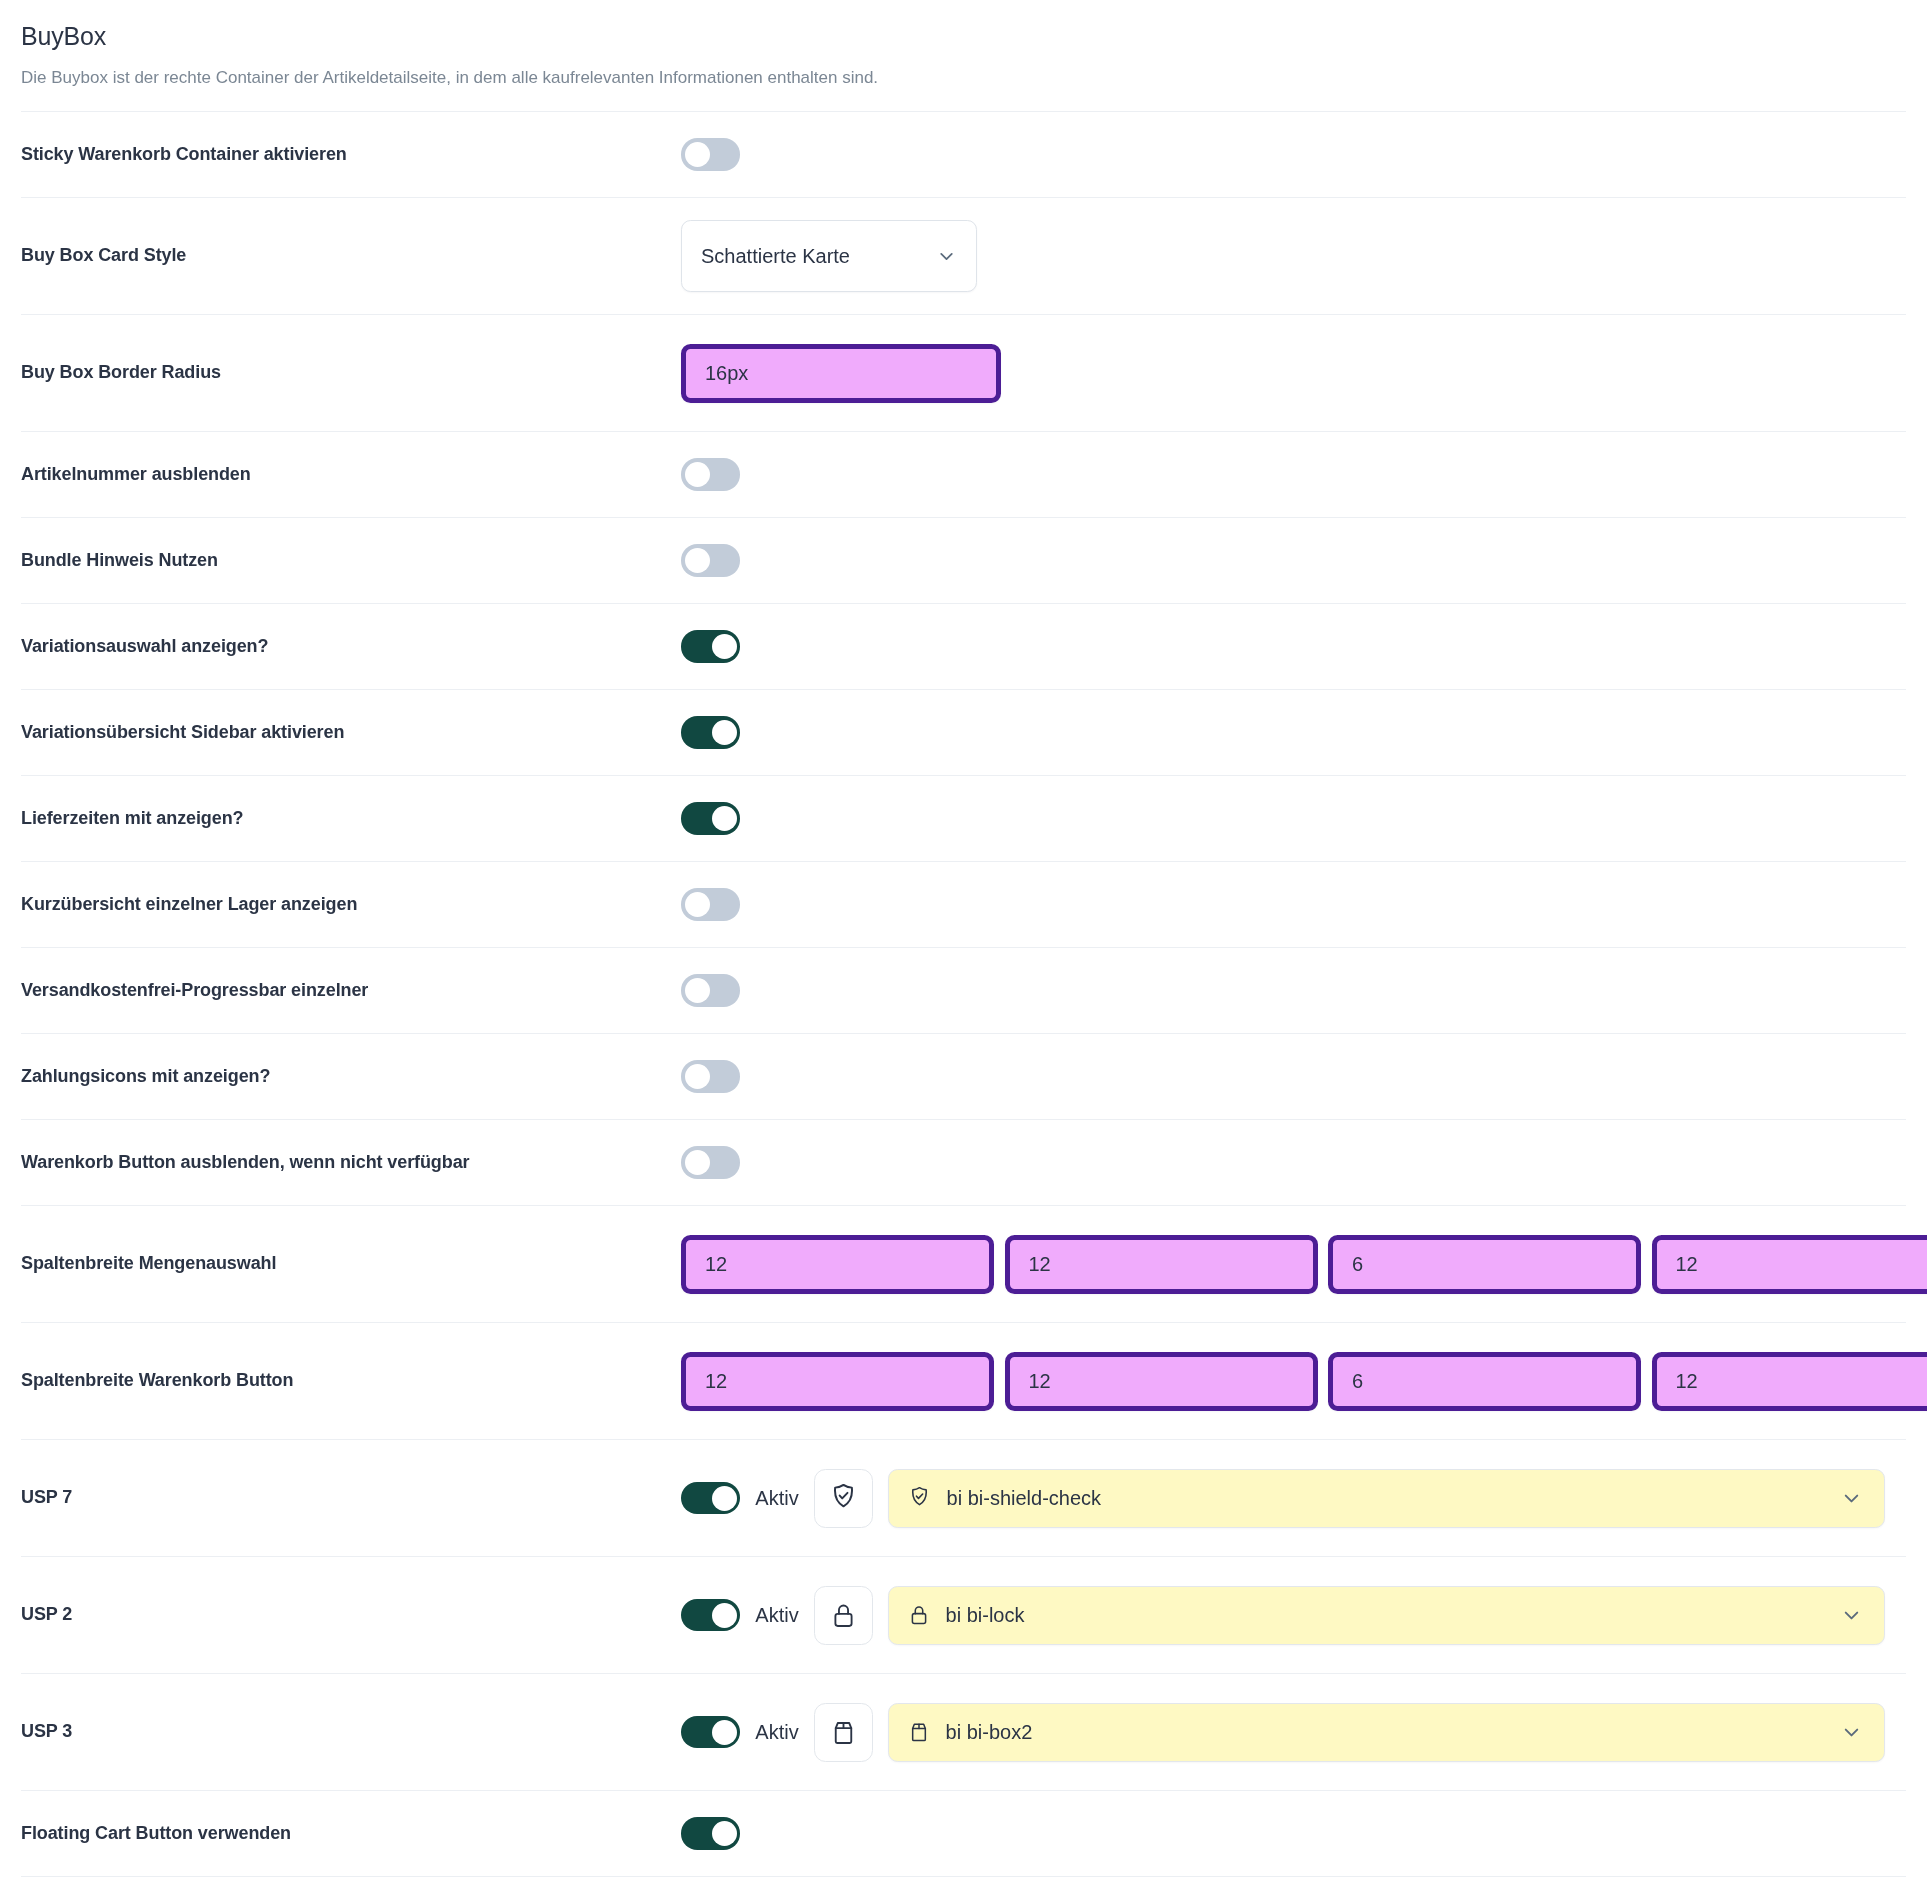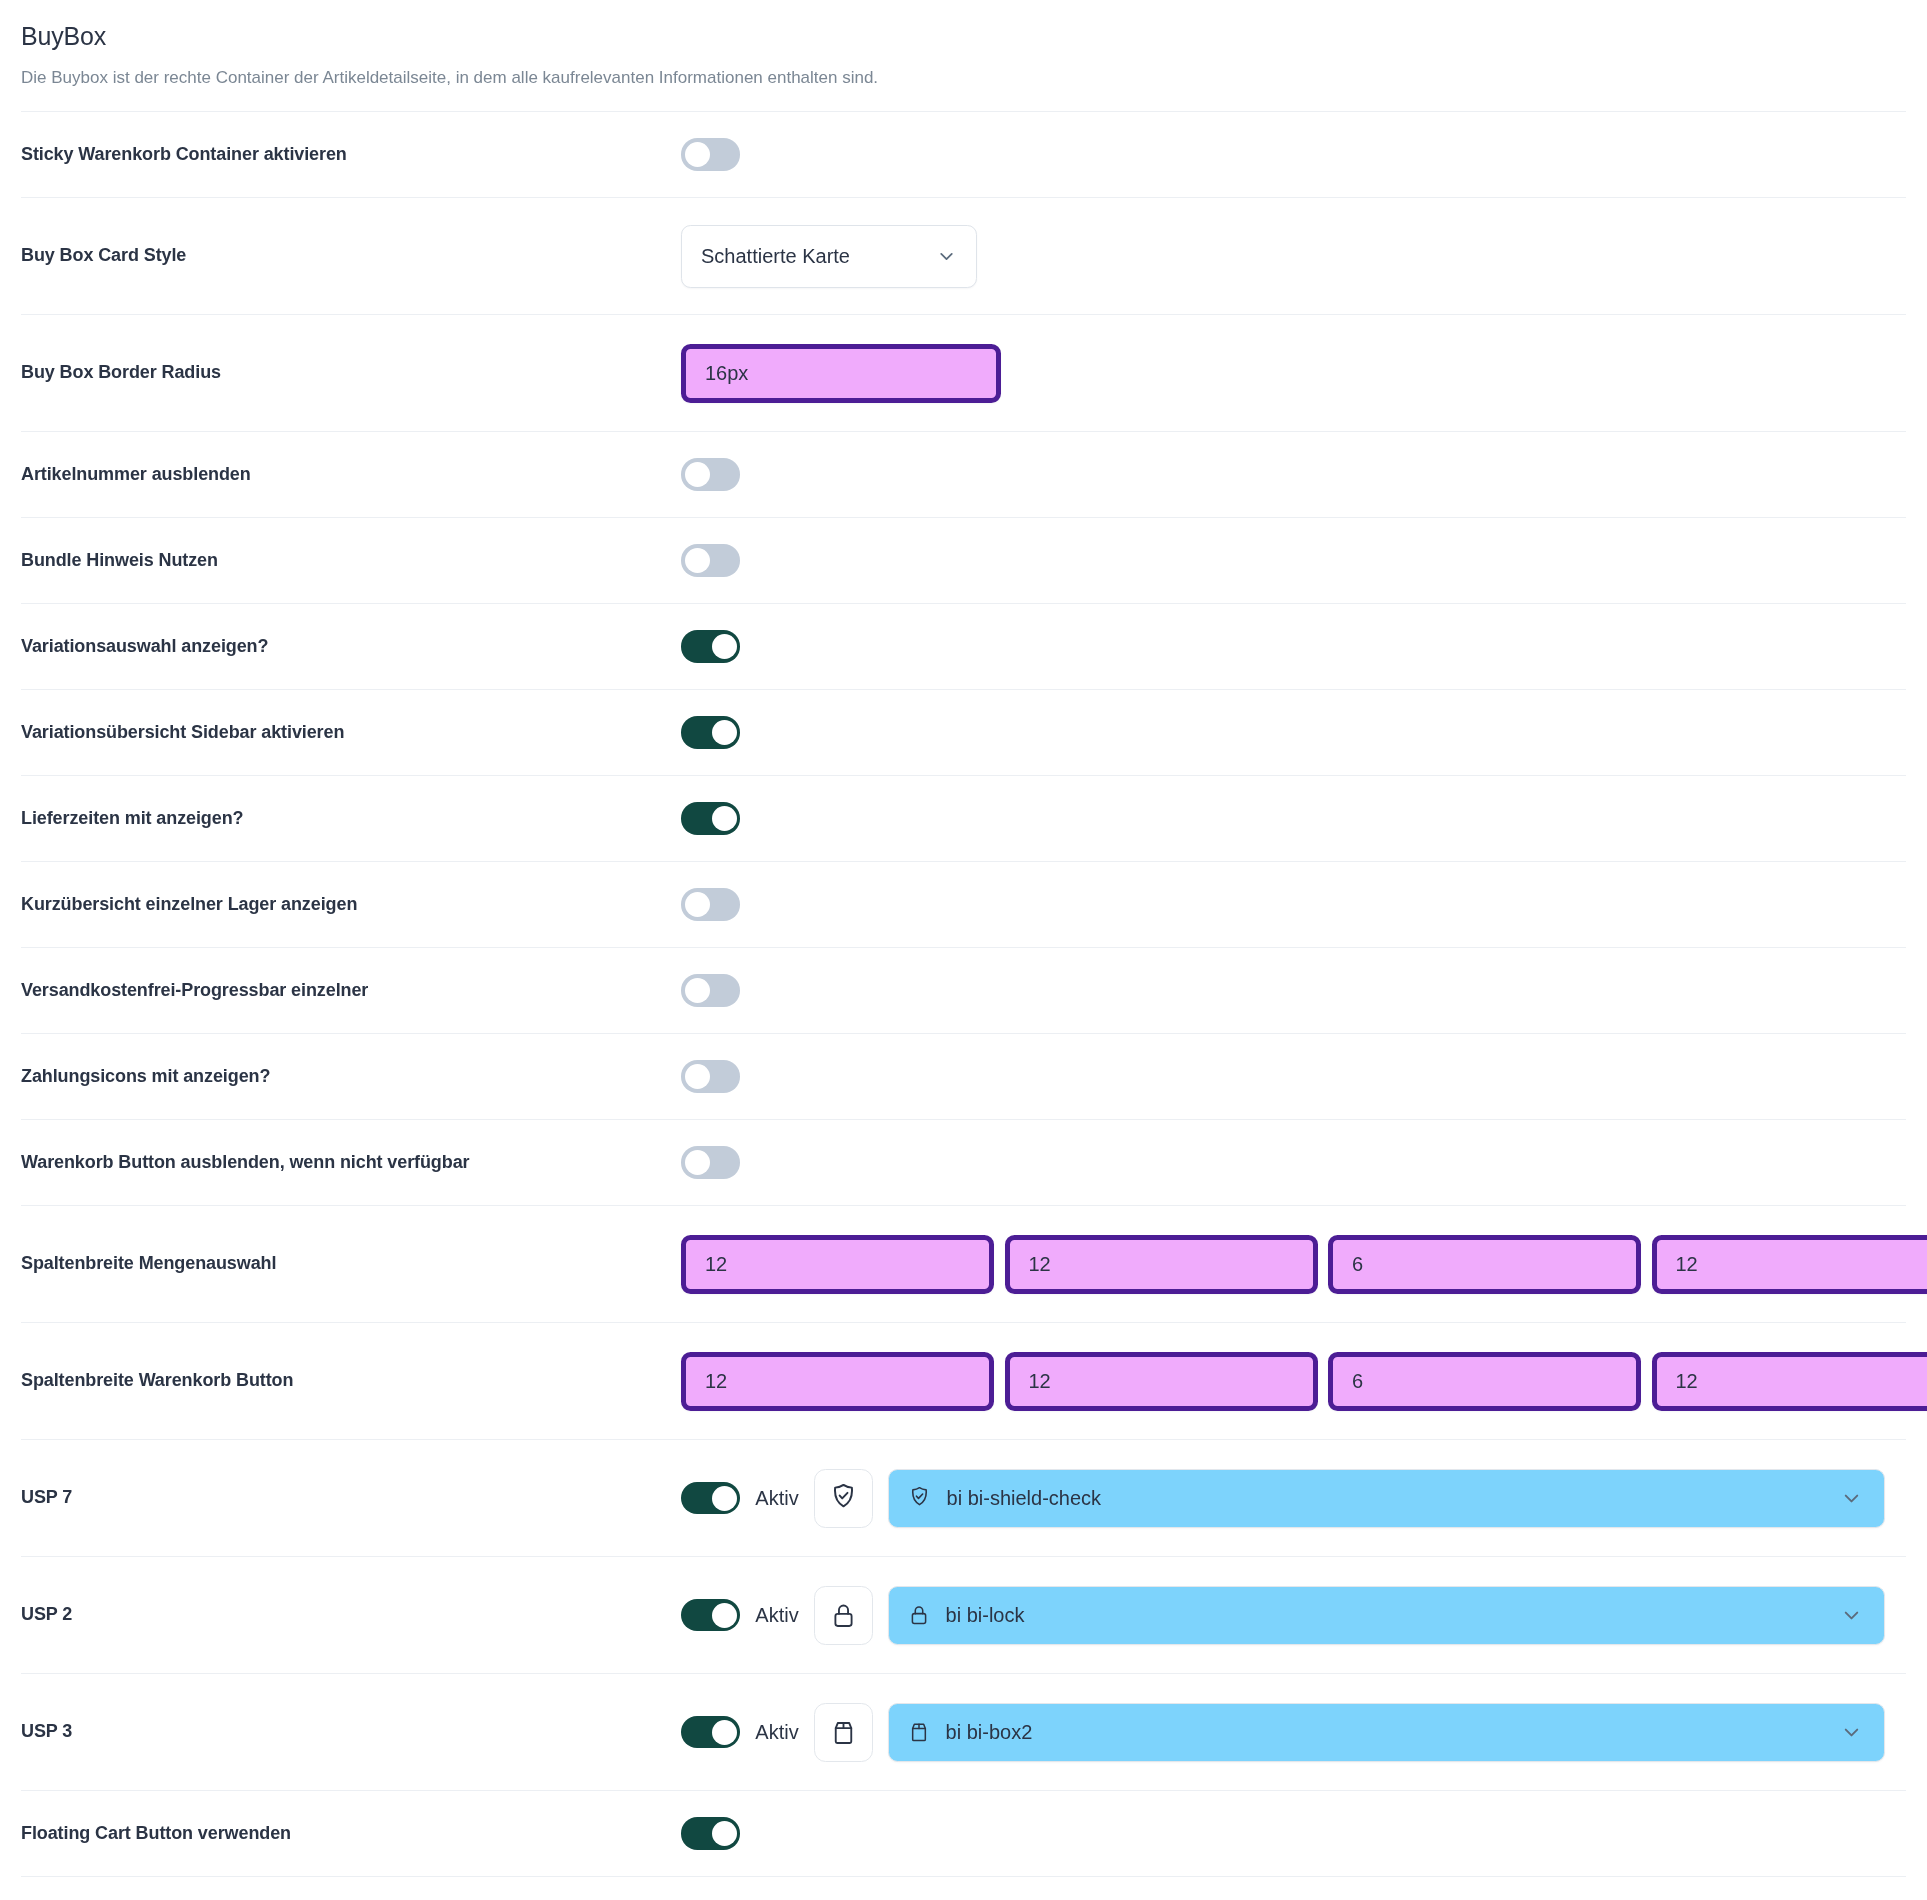--- a/index.html
+++ b/index.html
@@ -89,21 +89,21 @@
     transition: left .15s;
   }
   .toggle.on { background: #114841; }
   .toggle.on .knob { left: 31px; }
 
   
   .select-box {
     display: inline-flex;
     align-items: center;
     justify-content: space-between;
-    height: 63px;
+    height: 72px;
     padding: 0 19px;
     border: 1px solid #dfe4ea;
     border-radius: 9.6px;
     background: #ffffff;
     box-shadow: 0 1px 1.9px rgba(16,24,40,.04);
     font-size: 20px;
     color: #2b3445;
     cursor: pointer;
     gap: 19px;
   }
@@ -164,21 +164,21 @@
     align-items: center;
     justify-content: center;
     cursor: pointer;
     color: #2b3445;
   }
   .icon-select {
     flex: 1 1 auto;
     height: 59px;
     border: 1px solid #e3e7ec;
     border-radius: 9.6px;
-    background: #7dd3fc;
+    background: #fef9c3;
     box-shadow: 0 1px 1.9px rgba(16,24,40,.03);
     display: flex;
     align-items: center;
     padding: 0 21px 0 19px;
     gap: 15.3px;
     cursor: pointer;
     min-width: 0;
   }
   .icon-select .label {
     font-size: 20px;

